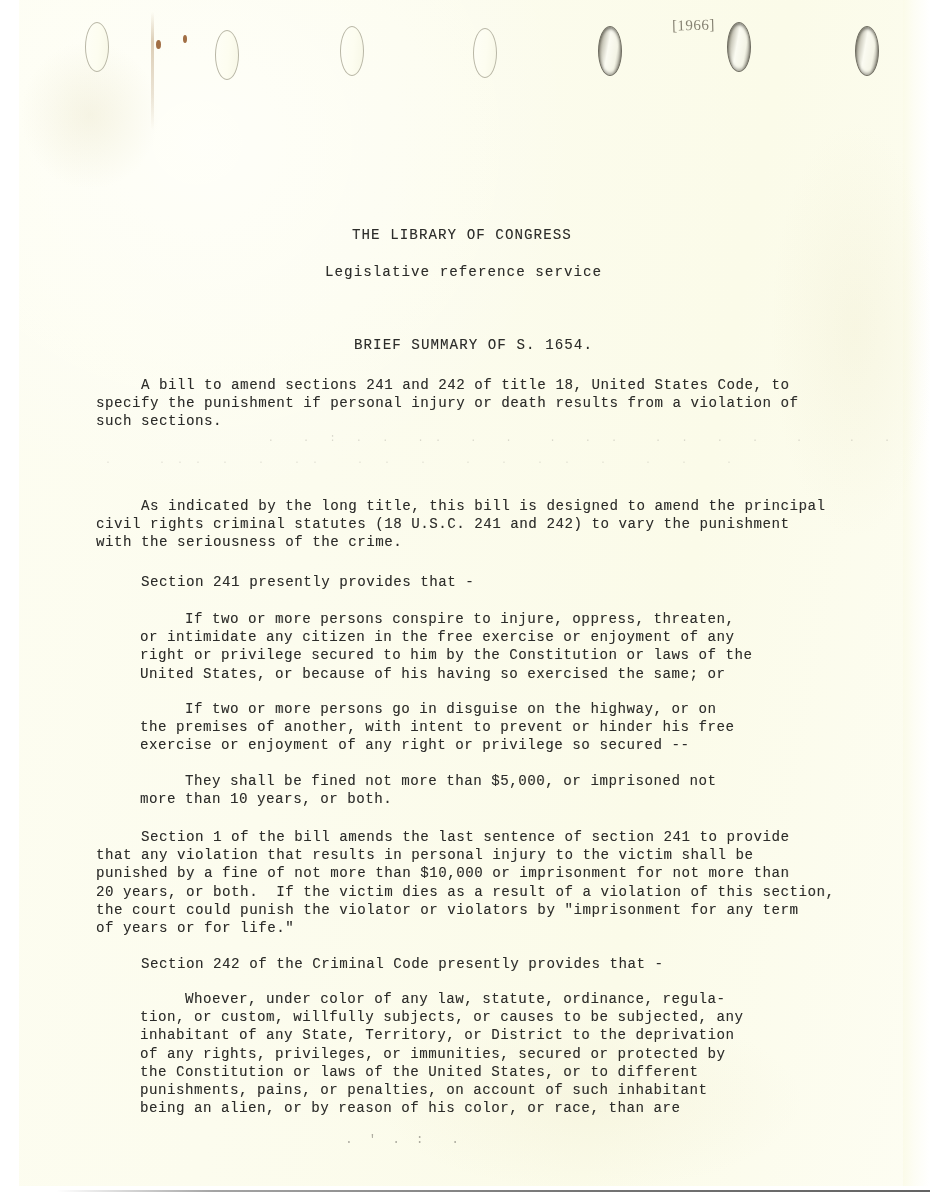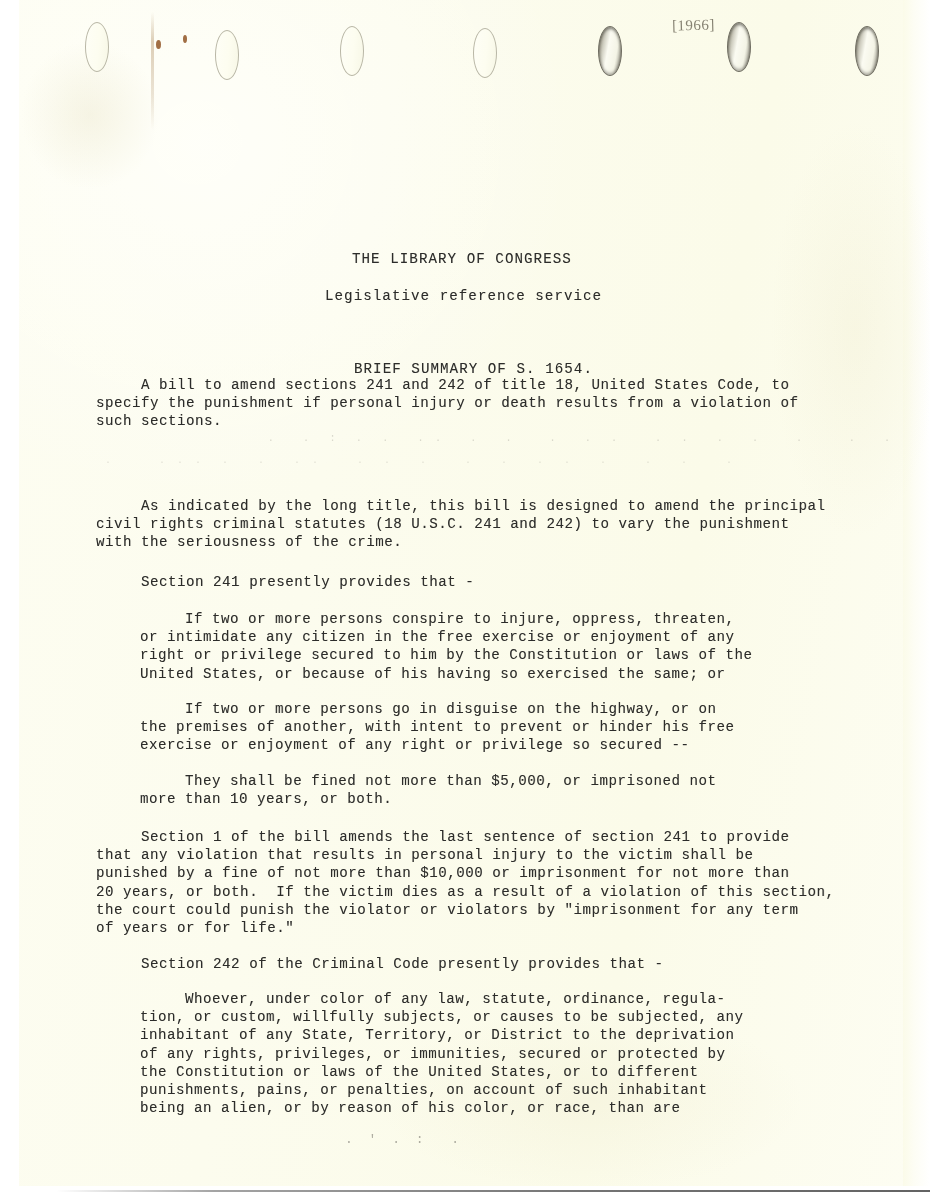--- a/index.html
+++ b/index.html
@@ -113,21 +113,20 @@
     letter-spacing: 0.55px;
     white-space: pre;
   }
   .line {
     position: absolute;
     white-space: pre;
     text-shadow: 0.3px 0.25px 0 rgba(50,50,48,0.30);
   }
   .centered-head {
     letter-spacing: 1.1px;
-    margin-top: 24px;
   }
 
   
   .ghost {
     position: absolute;
     color: #b9b7ac;
     font-size: 11px;
     letter-spacing: 2.2px;
     white-space: pre;
     opacity: 0.5;

